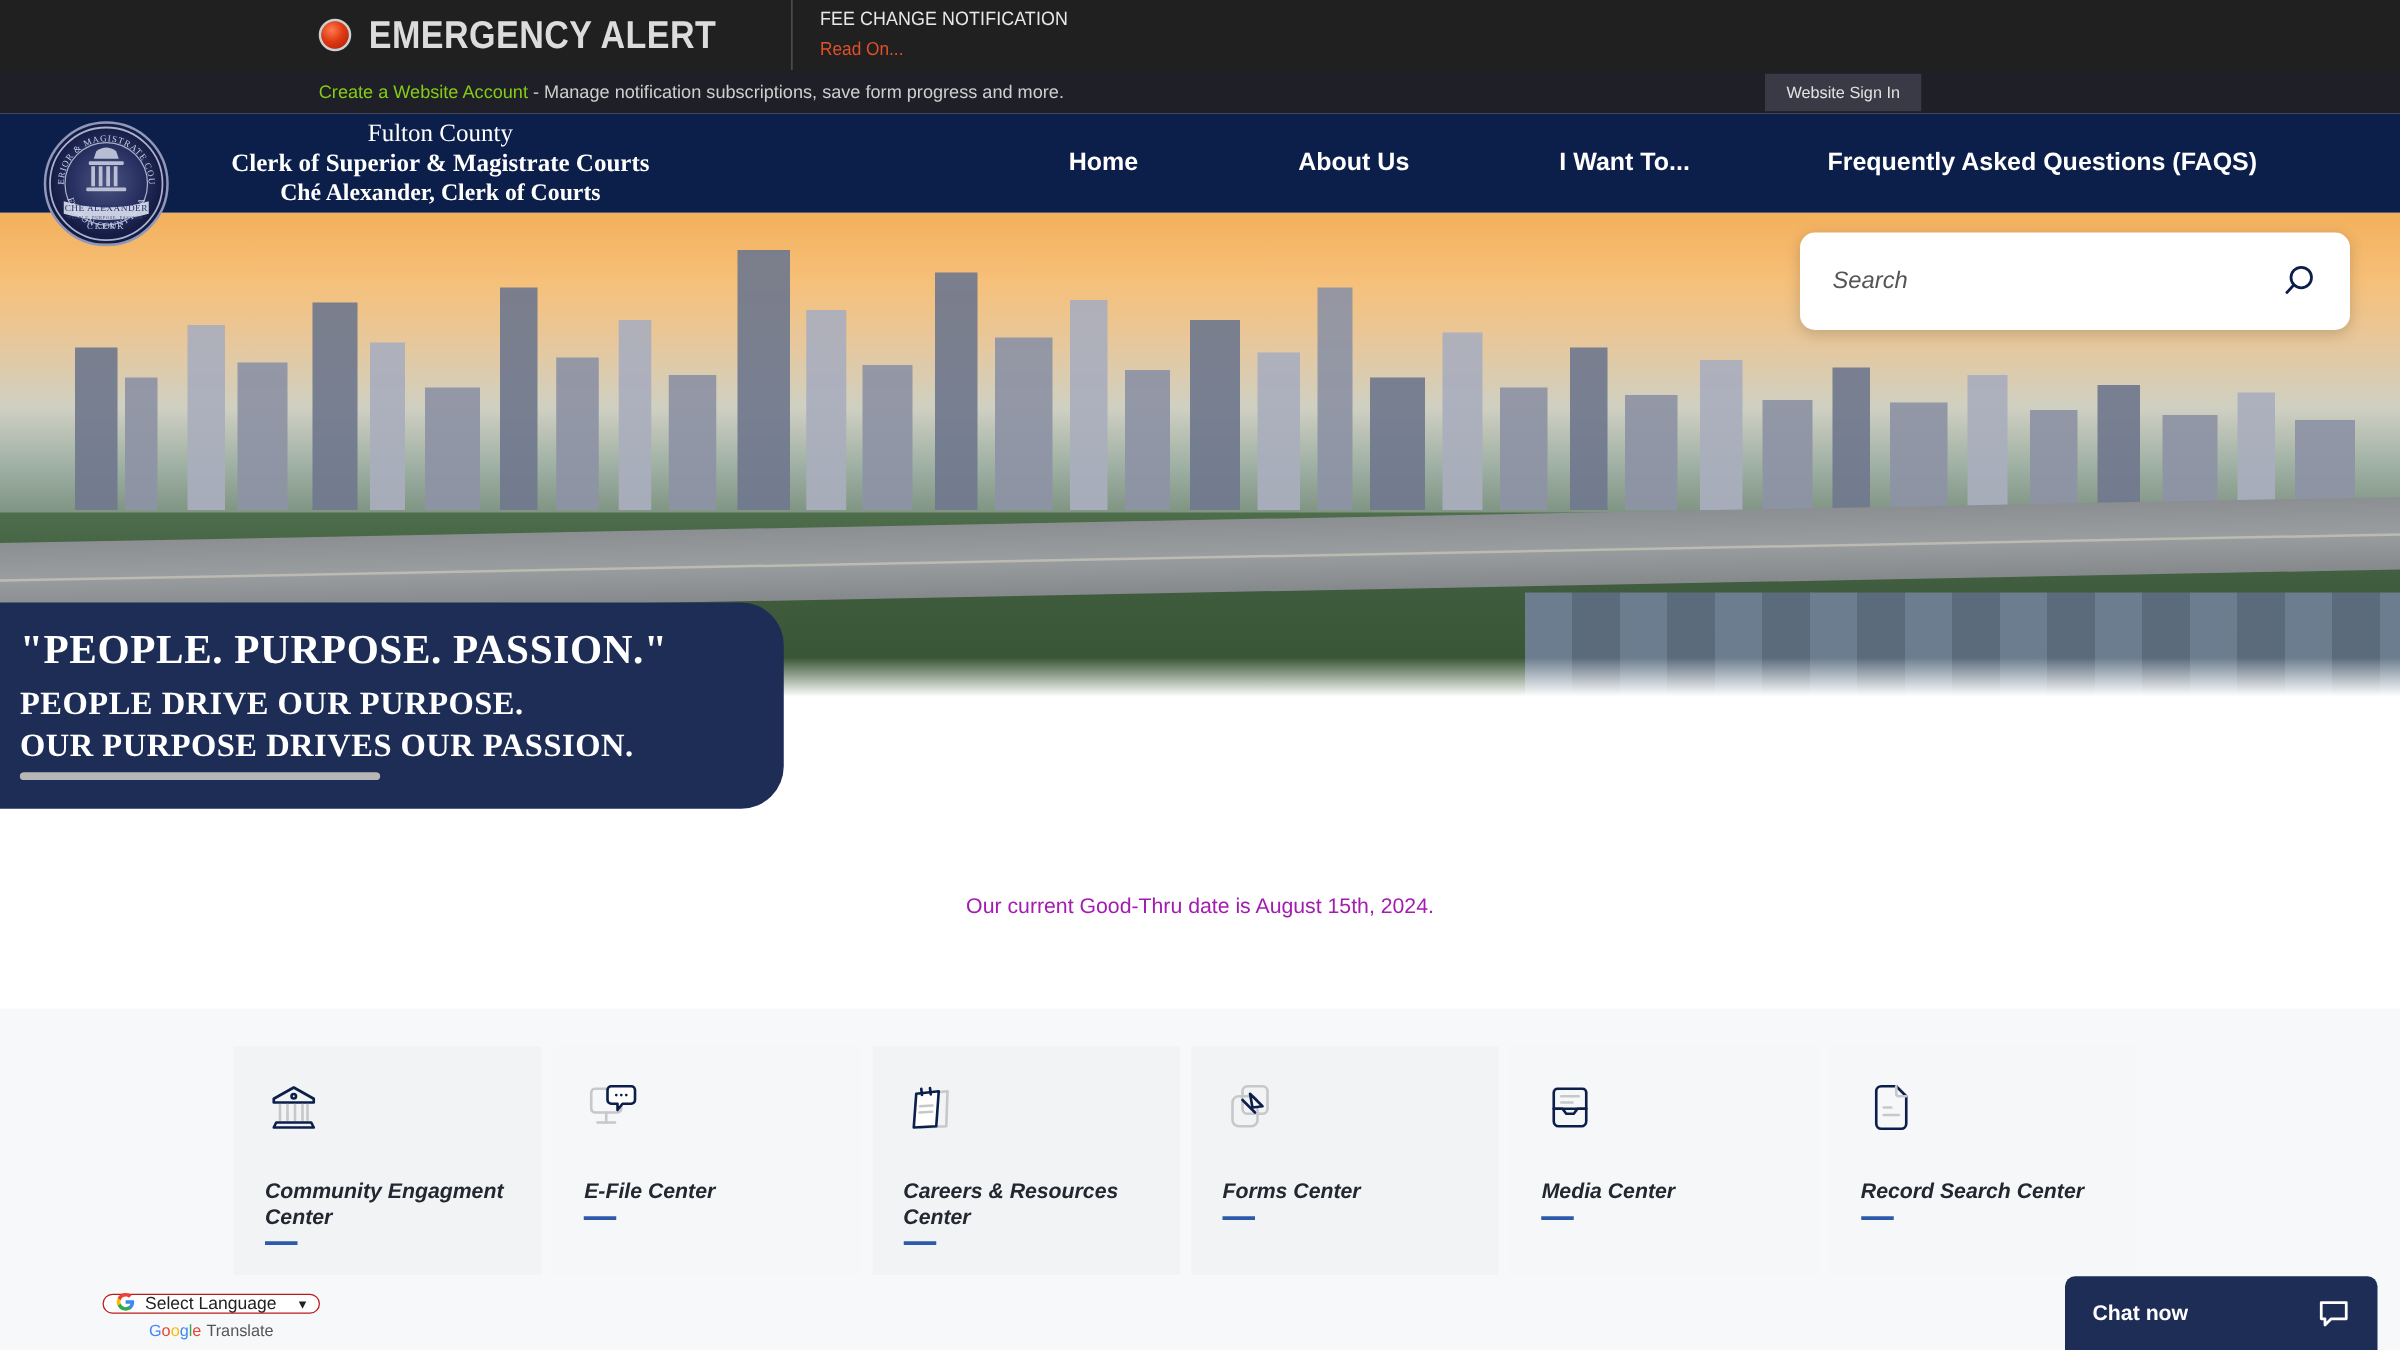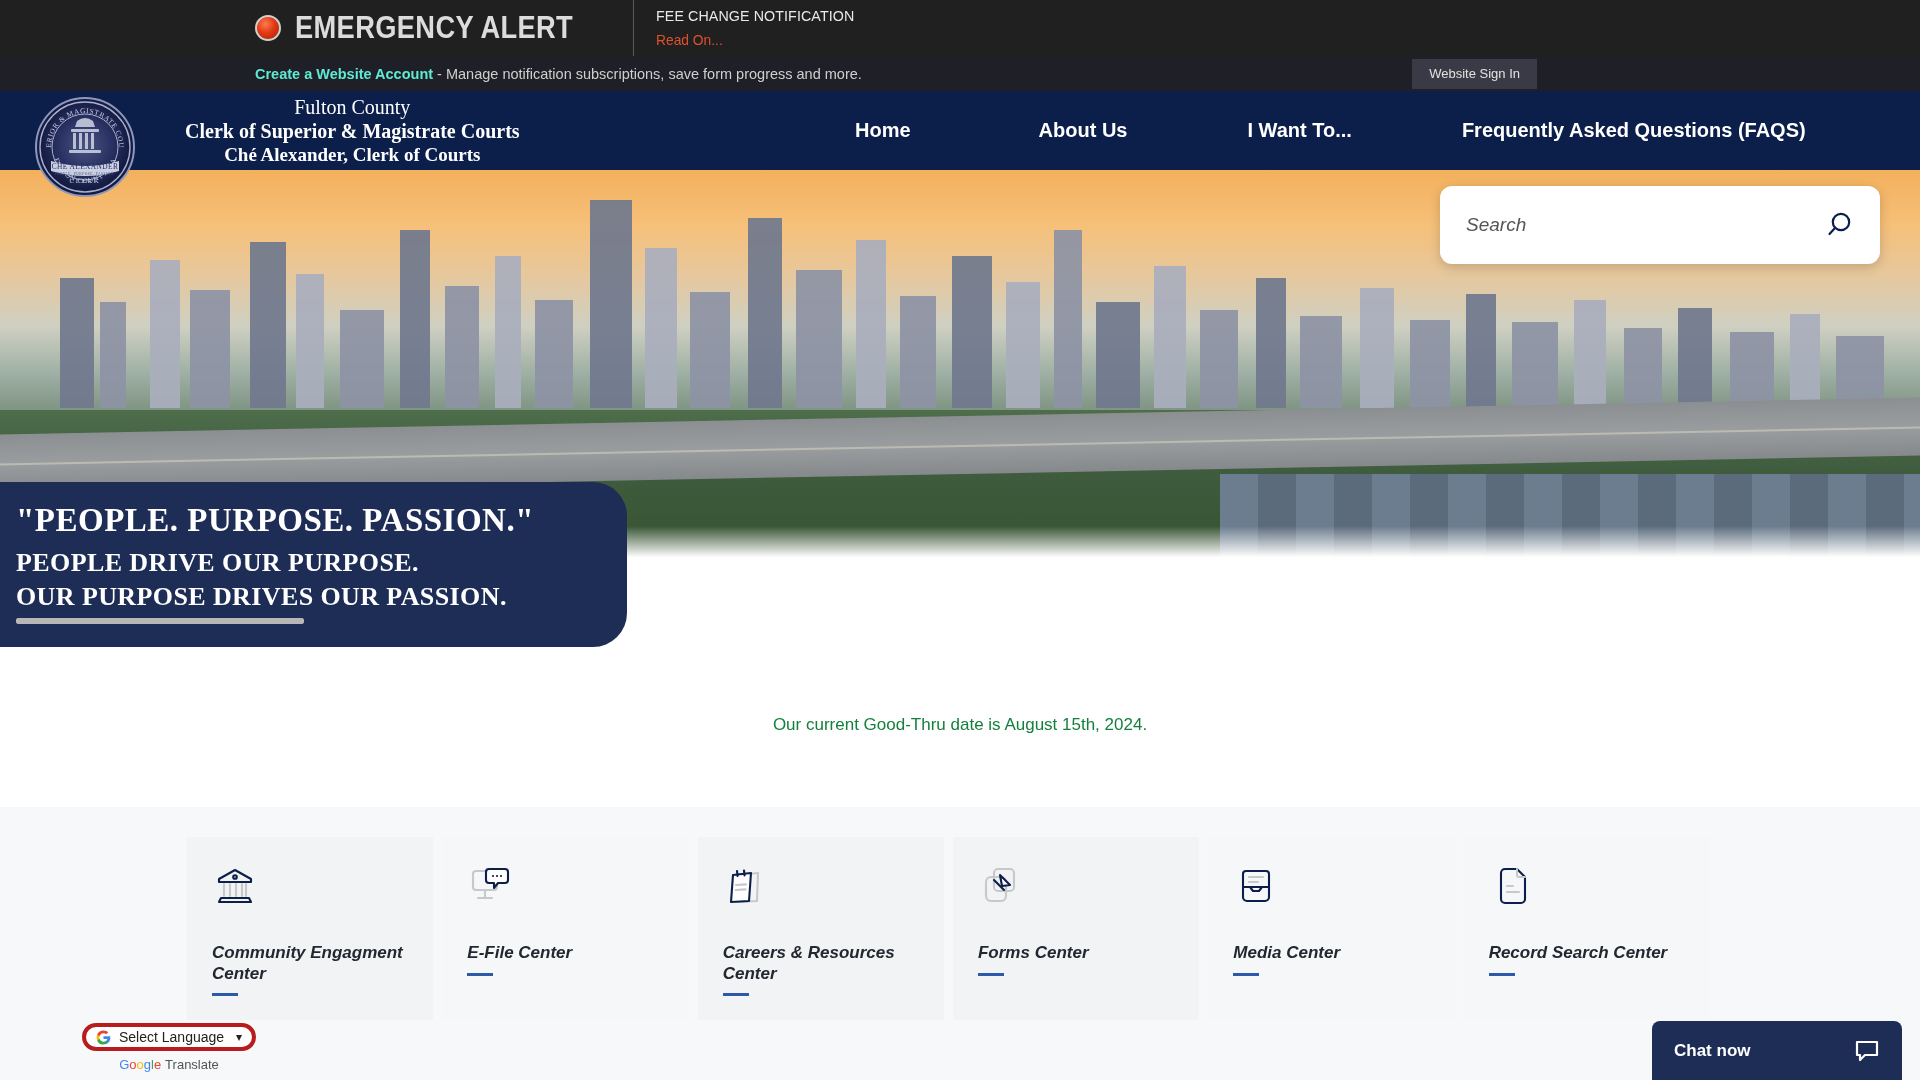--- a/index.html
+++ b/index.html
@@ -57,21 +57,21 @@
     position: absolute; top: 56px; left: 0;
     width: 1920px; height: 35px;
     background: #1f1f27;
   }
   .account-text {
     position: absolute; left: 255px; top: 50%;
     transform: translateY(-50%);
     font-family: "Liberation Sans Narrow", "Liberation Sans", sans-serif;
     font-size: 14.5px; color: #cfcfcf; white-space: nowrap;
   }
-  .account-link { color: #5eead4; font-weight: bold; cursor: pointer; }
+  .account-link { color: #84cc16; font-weight: normal; cursor: pointer; }
   .signin-btn {
     position: absolute; right: 383px; top: 50%;
     transform: translateY(-50%);
     background: #3a3a46;
     color: #e2e2e2;
     font-size: 13px;
     padding: 8px 17px 9px;
     border: none; cursor: pointer;
     font-family: "Liberation Sans", sans-serif;
     line-height: 1;
@@ -223,21 +223,21 @@
     position: absolute; top: 700px; left: 0;
     width: 1920px;
     text-align: center;
   }
   .goodthru-title {
     font-size: 26px; font-weight: bold; color: #1a1d26;
     font-family: "Liberation Sans", sans-serif;
   }
   .goodthru-sub {
     margin-top: 15px;
-    font-size: 17px; color: #15803d;
+    font-size: 17px; color: #a21caf;
     font-family: "Liberation Sans", sans-serif;
   }
 
   
   .section-divider {
     position: absolute; top: 806px; left: 0;
     width: 1920px; height: 1px;
     background: transparent;
     box-shadow: 0 -7px 12px -2px rgba(90,95,110,.40);
   }
@@ -276,25 +276,25 @@
     width: 26px; height: 3px; background: #2d5aa8;
   }
 
   
   .gtranslate {
     position: absolute; left: 82px; bottom: 8px;
     z-index: 9;
     text-align: center;
   }
   .gt-select {
-    width: 174px; height: 28px;
+    width: 174px; height: 16px;
     background: #ffffff;
-    border: 4px solid #b91c1c;
+    border: 1px solid #b91c1c;
     border-radius: 14px;
-    display: flex; align-items: center;
+    display: flex; align-items: flex-end;
     padding: 0 10px 0 9px;
     cursor: pointer;
     font-size: 14px; color: #222;
     font-family: "Liberation Sans", sans-serif;
   }
   .gt-label { flex: 1; text-align: left; margin-left: 7px; }
   .gt-caret { font-size: 12px; color: #222; }
   .gt-foot {
     margin-top: 6px;
     font-size: 13px; font-weight: normal; color: #555;

